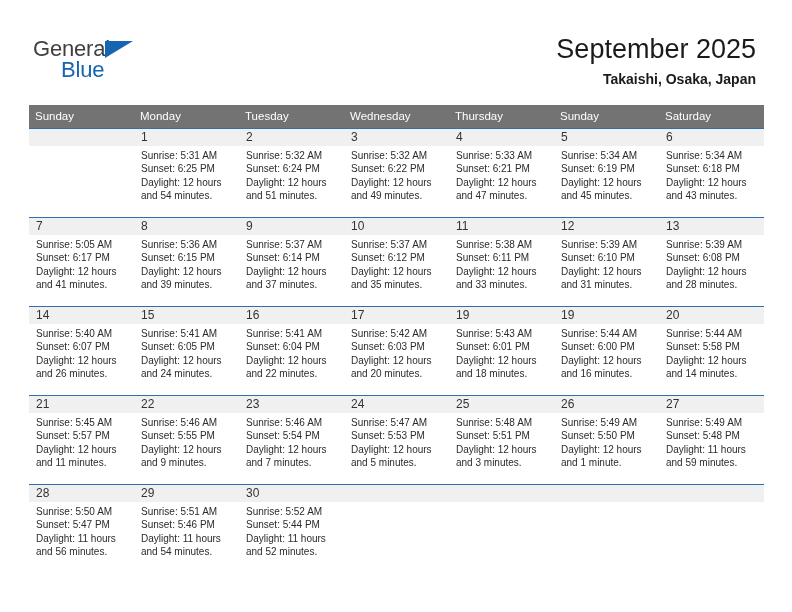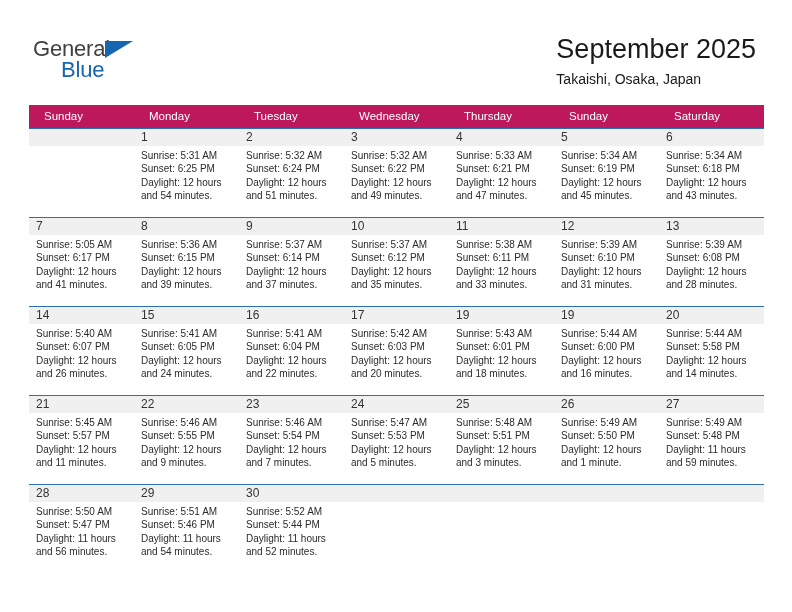--- a/index.html
+++ b/index.html
@@ -61,54 +61,55 @@
     font-size: 22px;
     color: #1565b0;
     letter-spacing: -0.2px;
     line-height: 22px;
   }
 
   .title-block {
     position: absolute;
     right: 36px;
     top: 33px;
+    text-align: right;
   }
   .cal-title {
     font-size: 27px;
     color: #1a1a1a;
     line-height: 33px;
     white-space: nowrap;
     font-weight: normal;
     margin: 0;
   }
   .cal-subtitle {
     font-size: 14px;
     color: #1a1a1a;
     line-height: 20px;
     margin: 3px 0 0 0;
     white-space: nowrap;
-    font-weight: normal;
+    font-weight: bold;
   }
 
   
   .calendar {
     position: absolute;
     left: 29px;
     top: 105px;
     width: 735px;
     border-collapse: collapse;
     table-layout: fixed;
   }
   .calendar th {
-    background: #be185d;
+    background: #737373;
     color: #ffffff;
     font-size: 11.5px;
     font-weight: normal;
     text-align: left;
-    padding: 4px 0 5px 15px;
+    padding: 4px 0 5px 6px;
     height: 14px;
     line-height: 14px;
     border: none;
   }
   .calendar td {
     width: 105px;
     vertical-align: top;
     padding: 0;
     border: none;
     border-top: 1.5px solid #2f6fb0;

